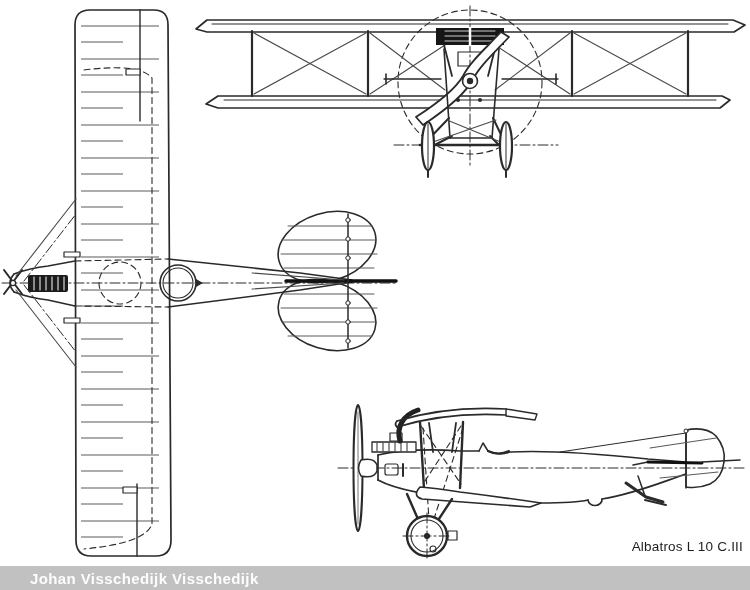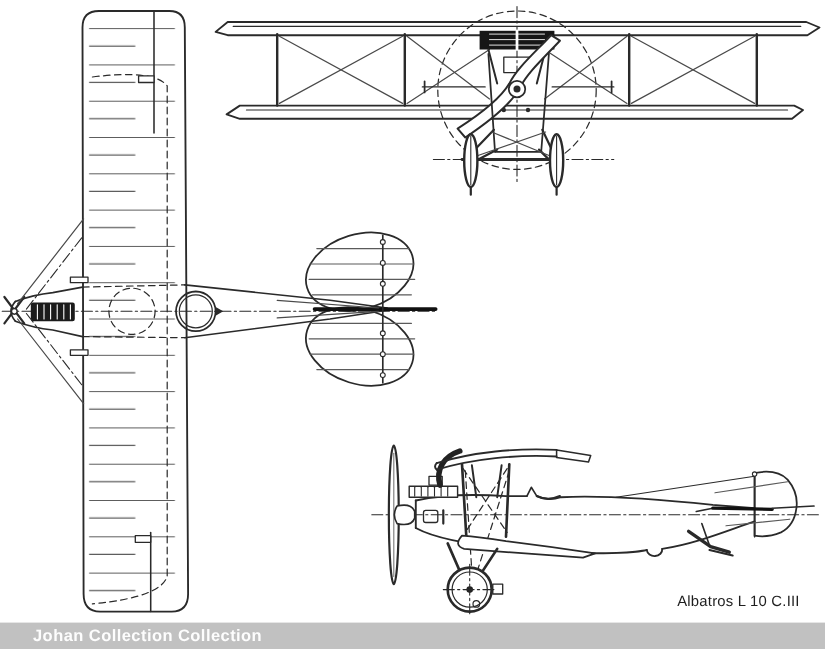--- a/index.html
+++ b/index.html
@@ -1,21 +1,21 @@
 <!DOCTYPE html>
 <html><head>
 <meta charset="utf-8">
 <style>
   html,body{margin:0;padding:0;}
   body{width:750px;height:590px;overflow:hidden;background:#ffffff;
        font-family:"Liberation Sans",sans-serif;}
   .page{position:relative;width:750px;height:590px;background:#ffffff;}
   .drawing{position:absolute;left:0;top:0;}
   .drawing *{vector-effect:non-scaling-stroke;}
-  .caption{position:absolute;top:539px;right:23px;font-size:13.5px;color:#1e1e1e;
+  .caption{position:absolute;top:539px;right:7px;font-size:13.5px;color:#1e1e1e;
            letter-spacing:.2px;}
   .footer{position:absolute;left:0;bottom:0;width:750px;height:24px;background:#c1c1c1;
           display:flex;justify-content:space-between;align-items:center;
           padding:0 30px;box-sizing:border-box;}
   .footer span{color:#fdfdfd;font-weight:bold;font-size:15px;letter-spacing:.4px;}
   
   svg g{stroke:#2a2a2a;fill:none;stroke-linecap:round;stroke-linejoin:round;}
   .thin{stroke-width:1;}
   .dash{stroke-dasharray:6 4;stroke-width:1.1;}
   .dashdot{stroke-dasharray:10 3 2 3;stroke-width:1;}
@@ -289,15 +289,15 @@
         <path d="M626,483 L646,497 L663,502" stroke-width="3"></path>
         <line x1="645" y1="500" x2="666" y2="505" stroke-width="2"></line>
         <line x1="638" y1="476" x2="645" y2="496" stroke-width="1.5"></line>
       </g>
     </g>
   </svg>
 
   <div class="caption">Albatros L 10 C.III</div>
 
   <div class="footer">
-    <span>Johan Collection Collection</span>
+    <span>Johan Visschedijk Visschedijk</span>
   </div>
 </div>
 
 </body></html>

